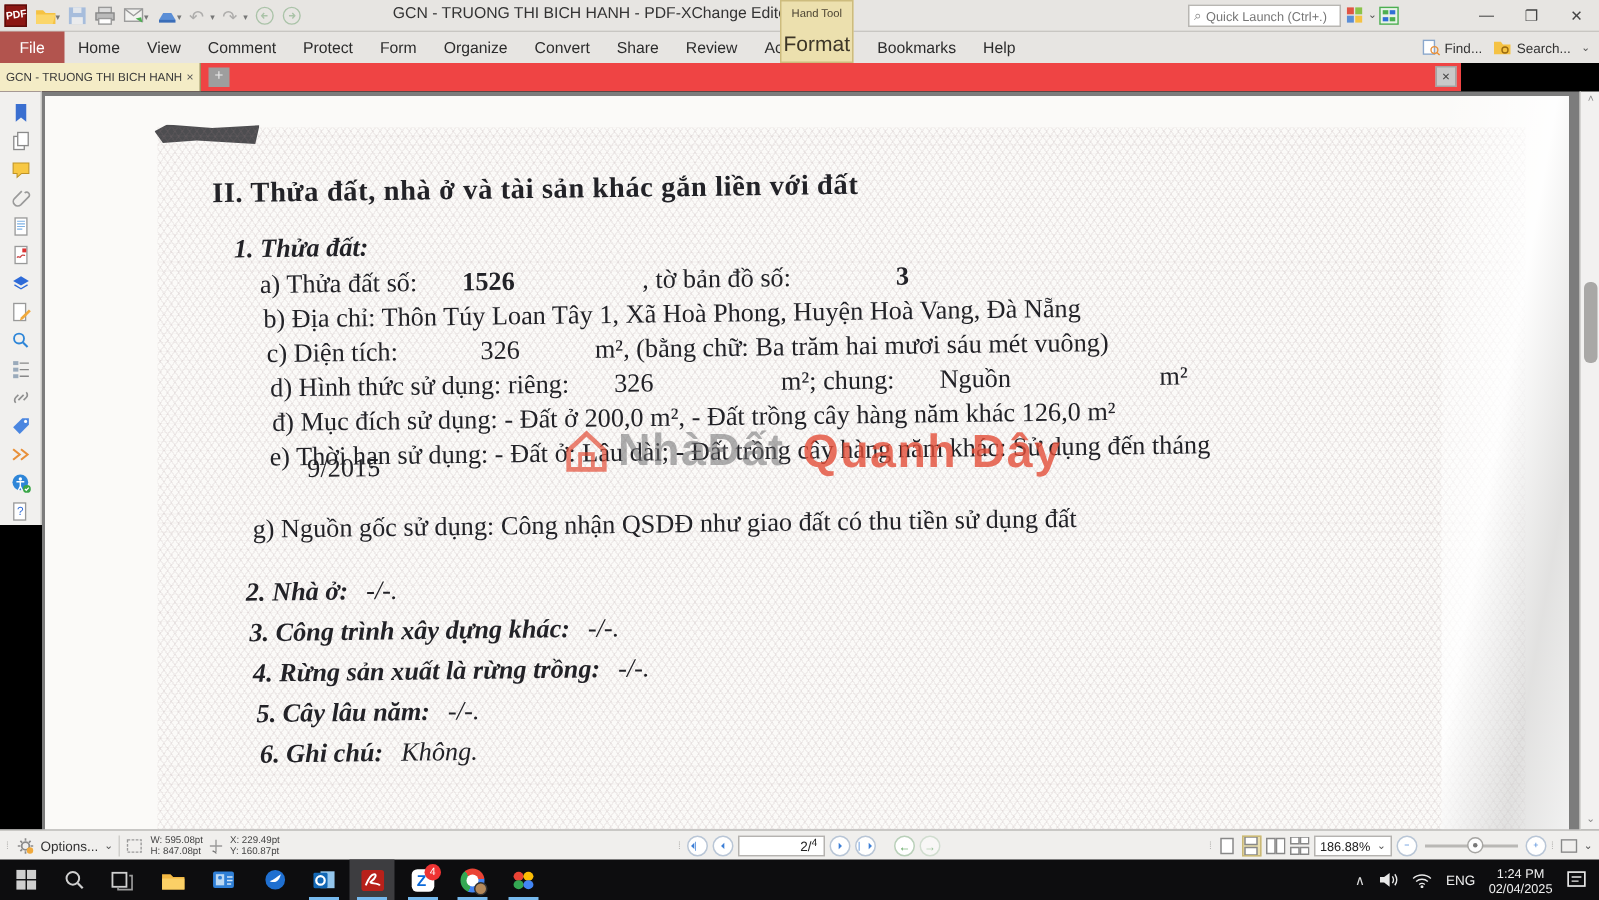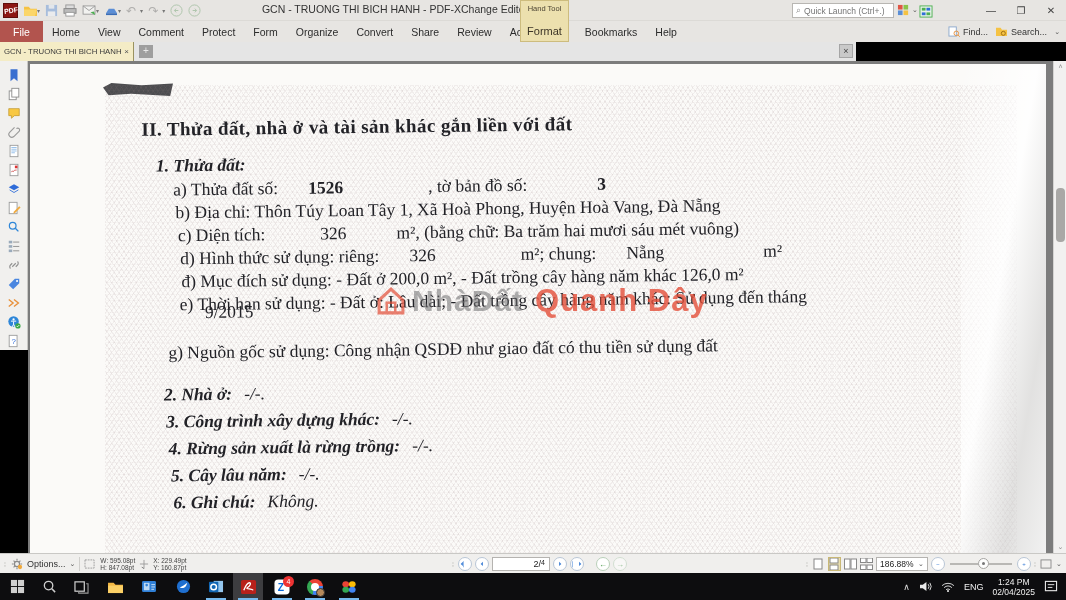--- a/index.html
+++ b/index.html
@@ -20,32 +20,32 @@
   .quicklaunch input{border:none;outline:none;width:84px;font-size:8.5px;color:#999;background:transparent;font-family:"Liberation Sans",sans-serif}
   .qlmag{color:#8a8a8a;font-size:9px}
   .uiswitch{position:absolute;left:897px;top:4px;display:flex;align-items:center;gap:2px}
   .grid-ic{position:absolute;left:919px;top:4px}
   .winbtns{position:absolute;right:8px;top:0;height:21px;display:flex;align-items:center;gap:16px}
   .winbtn{font-size:10px;color:#444;width:14px;text-align:center;cursor:default}
 
   
   .handtool{position:absolute;left:520px;top:0;width:49px;height:42px;background:#ece0ae;border:1px solid #cdbc7e;z-index:5;display:flex;flex-direction:column;align-items:center;justify-content:space-between;padding:3px 12px 4px}
   .handtool .ht{font-size:7.5px;color:#4c4433;white-space:nowrap}
-  .handtool .fmt{font-size:11px;color:#3c3527;white-space:nowrap}
+  .handtool .fmt{font-size:14px;color:#3c3527;white-space:nowrap}
 
   
   .menubar{position:absolute;left:0;top:21px;width:1066px;height:21px;background:#e7e5e2;display:flex;align-items:stretch}
   .menu{font-size:10.5px;color:#2c2c2c;padding:0 9px;display:flex;align-items:center;white-space:nowrap}
   .menu.file{background:#b2544e;color:#fff;padding:0 13px}
   .menubar-right{position:absolute;right:6px;top:0;height:21px;display:flex;align-items:center;gap:7px}
   .mrbtn{display:flex;align-items:center;gap:3px;font-size:9px;color:#333}
   .chev{font-size:7px;color:#555}
 
   
-  .tabbar{position:absolute;left:0;top:42px;width:856px;height:19px;background:#e5e5e5}
+  .tabbar{position:absolute;left:0;top:42px;width:974px;height:19px;background:#ef4444}
   .doctab{position:absolute;left:0;top:0;width:134px;height:19px;background:#f4ecc6;border-right:1px solid #9a9260;display:flex;align-items:center;padding:0 4px;gap:3px}
   .doctab .tlabel{font-size:7.8px;color:#3a3a3a;white-space:nowrap;overflow:hidden}
   .doctab .tclose{font-size:8px;color:#555;margin-left:auto}
   .addtab{position:absolute;left:139px;top:3px;width:14px;height:13px;background:#9e9e9e;color:#e8e8e8;font-size:10px;line-height:12px;text-align:center}
   .tabbar-x{position:absolute;right:3px;top:2px;width:14px;height:14px;background:#c9c9c9;color:#444;font-size:9px;line-height:13px;text-align:center;border:1px solid #a5a5a5}
 
   
   .main{position:absolute;left:0;top:61px;width:1066px;height:492px;background:#000}
   .sidebar{position:absolute;left:0;top:0;width:28px;height:289px;background:#f1f0ee;border-right:1px solid #c9c8c5;display:flex;flex-direction:column;align-items:center;padding-top:6px;gap:3px}
   .sbi{width:18px;height:16px;display:flex;align-items:center;justify-content:center}
@@ -351,21 +351,21 @@
           <div class="dl b" style="left:114px;top:50px;font-size:19px;letter-spacing:.4px">II. Thửa đất, nhà ở và tài sản khác gắn liền với đất</div>
           <div class="dl bi" style="left:128px;top:87px">1. Thửa đất:</div>
           <div class="dl" style="left:145px;top:111px">
             <span>a) Thửa đất số:</span><span class="b g30">1526</span><span class="g85">, tờ bản đồ số:</span><span class="b g70">3</span>
           </div>
           <div class="dl" style="left:147px;top:134px">b) Địa chỉ:  Thôn Túy Loan Tây 1, Xã Hoà Phong, Huyện Hoà Vang, Đà Nẵng</div>
           <div class="dl" style="left:149px;top:157px">
             <span>c) Diện tích:</span><span class="g55">326</span><span class="g50">m², (bằng chữ: Ba trăm hai mươi sáu mét vuông)</span>
           </div>
           <div class="dl" style="left:151px;top:180px">
-            <span>d) Hình thức sử dụng: riêng:</span><span class="g30">326</span><span class="g85">m²; chung:</span><span class="g30">Nẵng</span><span class="g65">m²</span>
+            <span>d) Hình thức sử dụng: riêng:</span><span class="g30">326</span><span class="g85">m²; chung:</span><span class="g30">Nguồn</span><span class="g65">m²</span>
           </div>
           <div class="dl" style="left:152px;top:203px">đ) Mục đích sử dụng:  - Đất ở 200,0 m², - Đất trồng cây hàng năm khác 126,0 m²</div>
           <div class="dl" style="left:150px;top:226px">e) Thời hạn sử dụng:  - Đất ở: Lâu dài; - Đất trồng cây hàng năm khác: Sử dụng đến tháng</div>
           <div class="dl" style="left:175px;top:234px">9/2015</div>
           <div class="dl" style="left:138px;top:274px">g) Nguồn gốc sử dụng: Công nhận QSDĐ như giao đất có thu tiền sử dụng đất</div>
           <div class="dl" style="left:133px;top:316px"><span class="bi">2. Nhà ở:</span><span class="i g12">-/-.</span></div>
           <div class="dl" style="left:135px;top:343px"><span class="bi">3. Công trình xây dựng khác:</span><span class="i g12">-/-.</span></div>
           <div class="dl" style="left:137px;top:370px"><span class="bi">4. Rừng sản xuất là rừng trồng:</span><span class="i g12">-/-.</span></div>
           <div class="dl" style="left:139px;top:397px"><span class="bi">5. Cây lâu năm:</span><span class="i g12">-/-.</span></div>
           <div class="dl" style="left:141px;top:424px"><span class="bi">6. Ghi chú:</span><span class="i g12">Không.</span></div>

